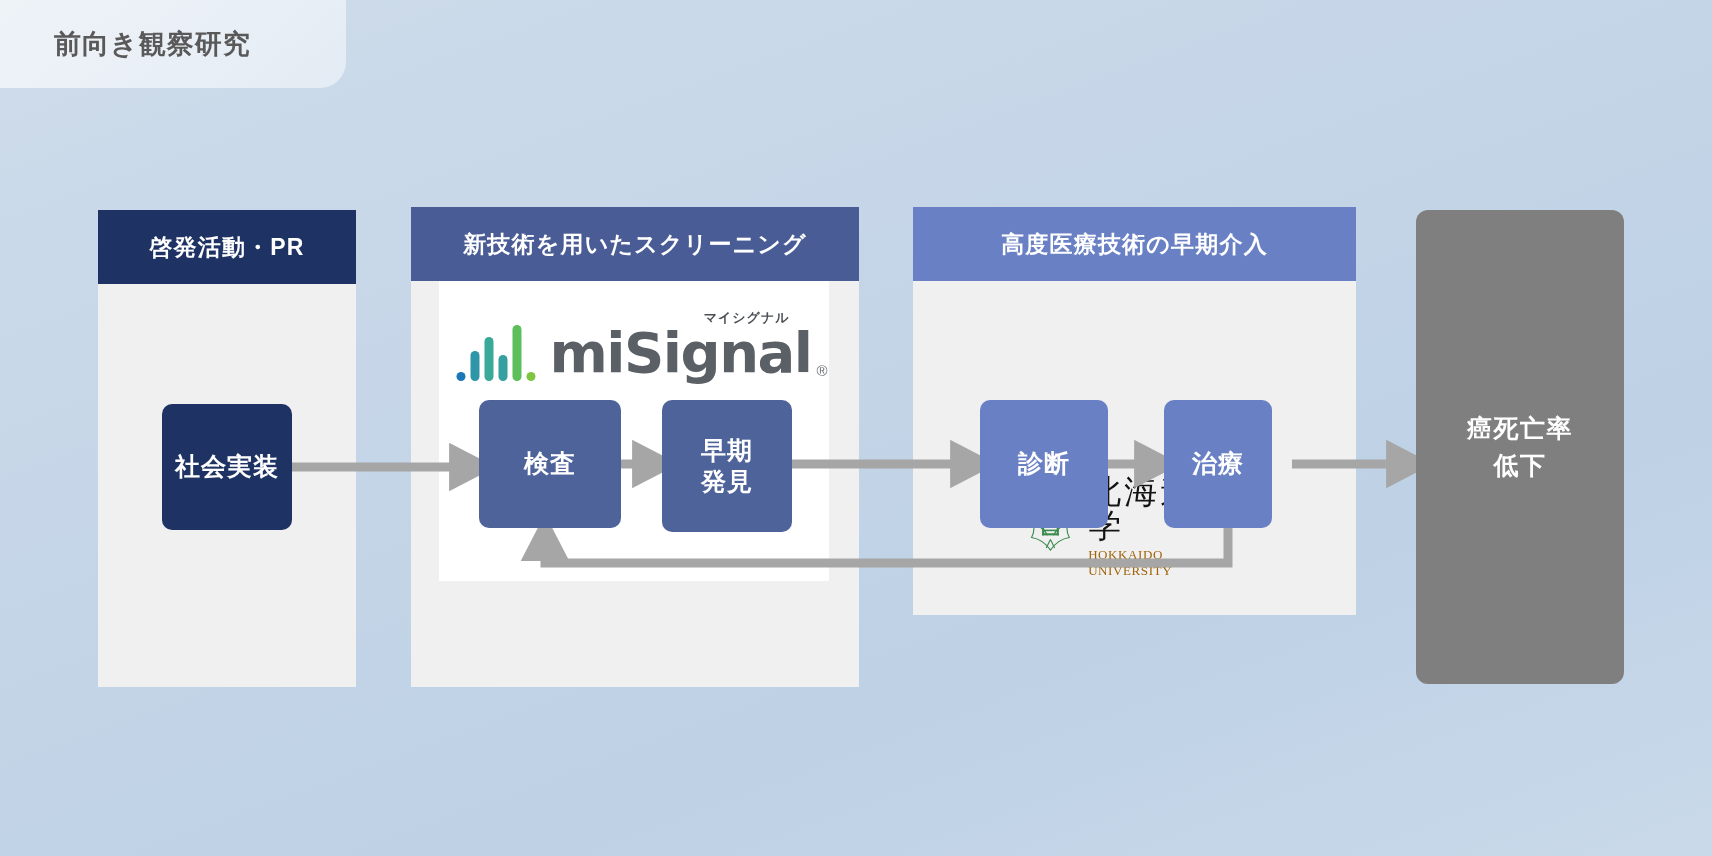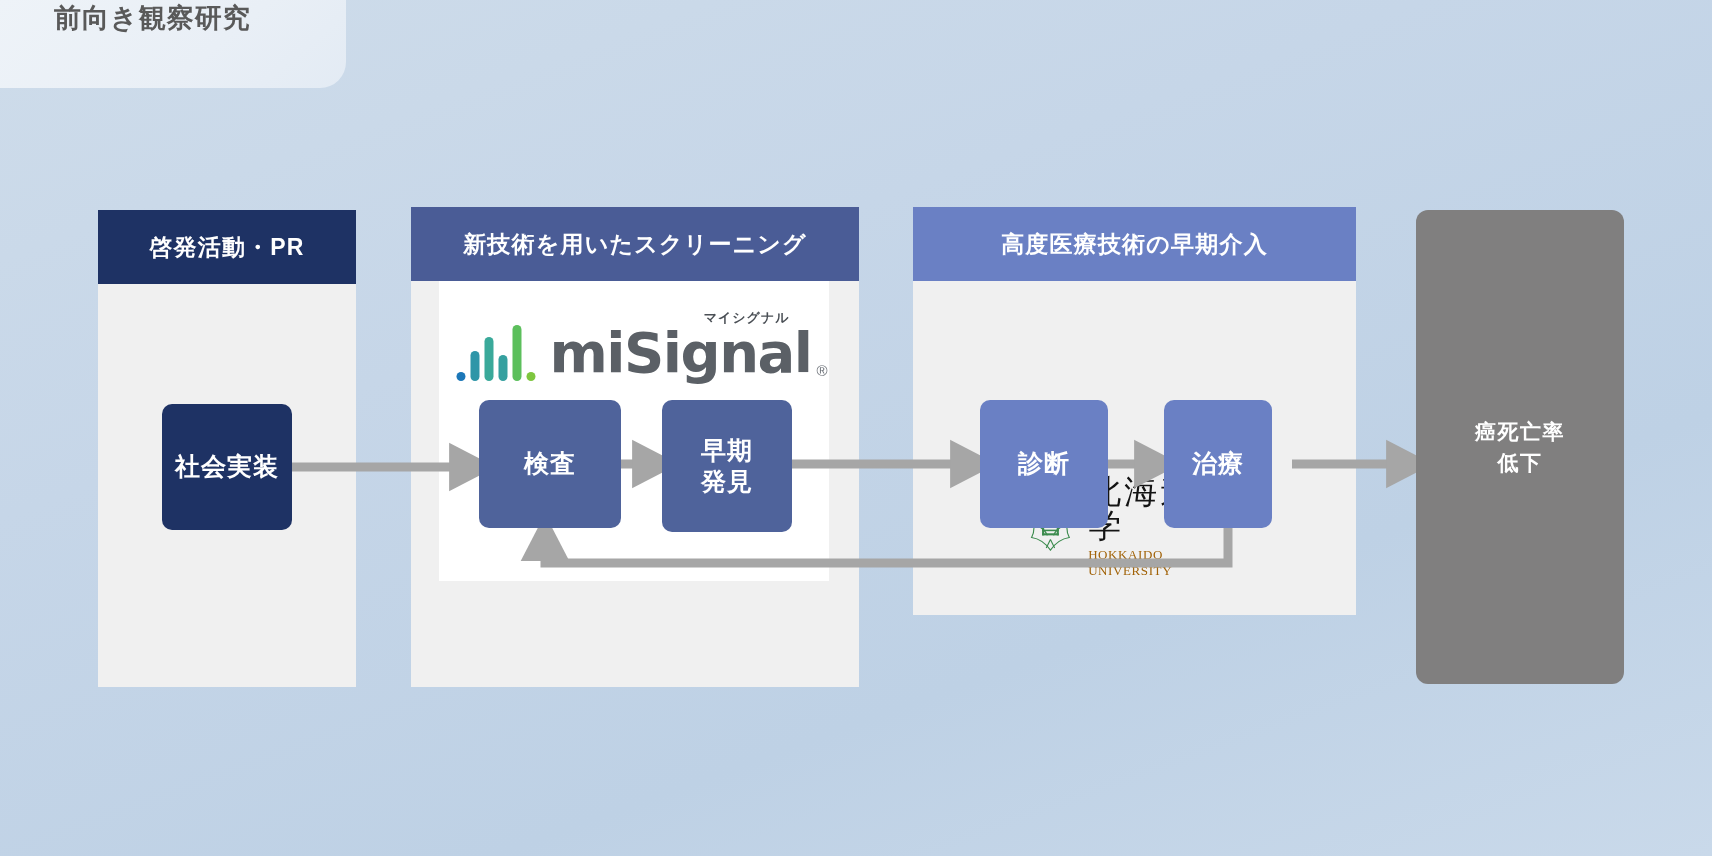--- a/index.html
+++ b/index.html
@@ -10,21 +10,21 @@
   #stage {
     position: relative; width: 1712px; height: 856px;
     background: linear-gradient(160deg, #cedcea 0%, #c6d6e8 35%, #bed1e5 70%, #c9d9ea 100%);
   }
 
   
   #study-tab {
     position: absolute; left: 0; top: 0; width: 346px; height: 88px;
     background: linear-gradient(140deg, #eef3f8 0%, #e9eff6 60%, #e3ebf4 100%);
     border-bottom-right-radius: 26px;
-    display: flex; align-items: flex-start;
+    display: flex; align-items: center;
   }
   #study-tab .label {
     margin-left: 54px; font-size: 27px; font-weight: 700; color: #595959;
     letter-spacing: 1px; white-space: nowrap;
   }
 
   
   .panel { position: absolute; }
   .panel-header {
     width: 100%; height: 74px; display: flex;
@@ -102,21 +102,21 @@
   #node-social     { left: 162px;  top: 404px; width: 130px; height: 126px; background: #1e3264; }
   #node-test       { left: 479px;  top: 400px; width: 142px; height: 128px; background: #4f639b; }
   #node-early      { left: 662px;  top: 400px; width: 130px; height: 132px; background: #4f639b; }
   #node-diagnosis  { left: 980px;  top: 400px; width: 128px; height: 128px; background: #6a80c4; }
   #node-treat      { left: 1164px; top: 400px; width: 108px; height: 128px; background: #6a80c4; }
 
   #node-outcome {
     position: absolute; left: 1416px; top: 210px; width: 208px; height: 474px;
     background: #807f7f; border-radius: 12px;
     display: flex; align-items: center; justify-content: center;
-    color: #ffffff; font-size: 21px; font-weight: 700;
+    color: #ffffff; font-size: 25px; font-weight: 700;
     text-align: center; line-height: 1.5; letter-spacing: 1.5px;
   }
 
   
   .arrow-svg { position: absolute; left: 0; top: 0; width: 1712px; height: 856px;
                pointer-events: none; }
 </style>
 </head>
 <body>
 

